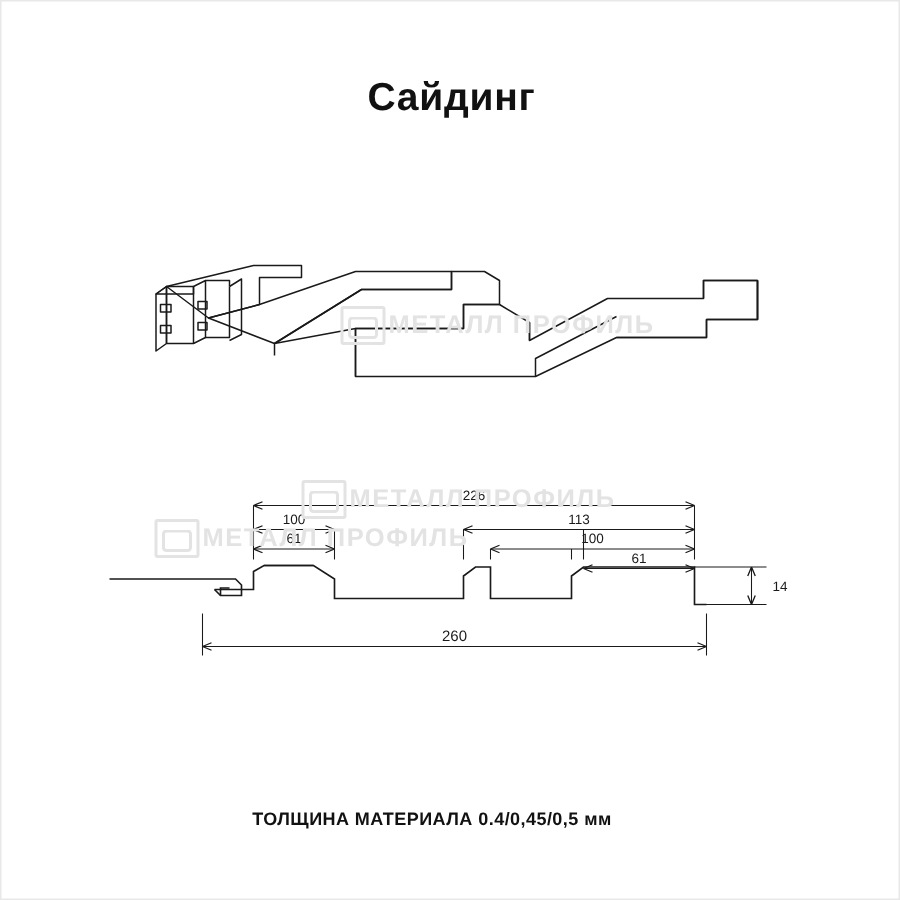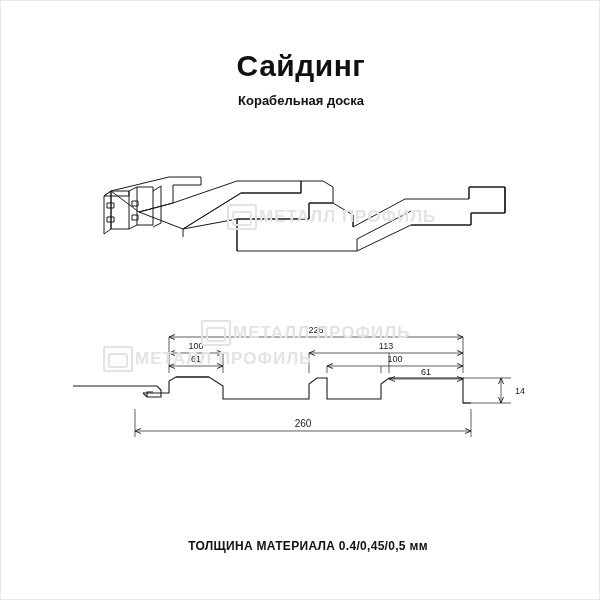--- a/index.html
+++ b/index.html
@@ -23,21 +23,21 @@
     border: 1px solid #e8e8e8;
   }
   .header {
     position: absolute;
     top: 48px;
     left: 0;
     width: 600px;
     text-align: center;
   }
   .title {
-    font-size: 30px;
+    font-size: 26px;
     font-weight: bold;
     letter-spacing: 0.5px;
     margin: 0 0 10px 0;
     color: #111;
   }
   .subtitle {
     font-size: 13px;
     font-weight: bold;
     margin: 0 0 8px 0;
     color: #111;
@@ -50,21 +50,20 @@
   .footer {
     position: absolute;
     bottom: 46px;
     left: 0;
     width: 574px;
     text-align: center;
     font-size: 12px;
     font-weight: bold;
     letter-spacing: 0.3px;
     color: #111;
-    padding-left: 20px;
   }
   .drawing {
     position: absolute;
     top: 140px;
     left: 0;
     width: 524px;
     height: 320px;
   }
   .watermark-layer {
     position: absolute;
@@ -124,21 +123,20 @@
     fill: #1a1a1a;
   }
 </style>
 </head>
 <body>
 
 <div class="page">
 
   <div class="header">
     <h1 class="title">Сайдинг</h1>
-    <div class="subtitle">Корабельная доска</div>
   </div>
 
   <div class="drawing">
     <svg width="600" height="320" viewBox="0 0 600 320">
 
       <g fill="none" stroke="#1a1a1a" stroke-width="1" stroke-linejoin="round">
 
         <path d="M110,50 L168,36 L200,36 L200,44 L172,44 L172,62 L138,71 Z"></path>
         <path d="M138,71 L172,62 L236,40 L300,40 L300,52 L240,52 L182,88 Z"></path>
         <path d="M182,88 L240,52 L300,52 L300,40 L322,40 L332,46 L332,62 L308,62 L308,78 L236,78 Z"></path>

